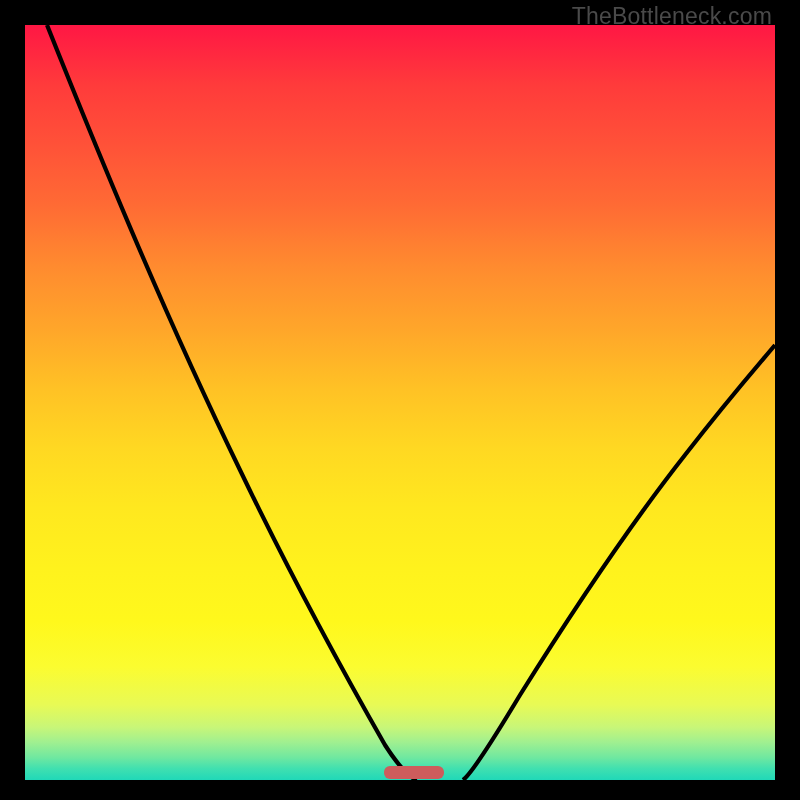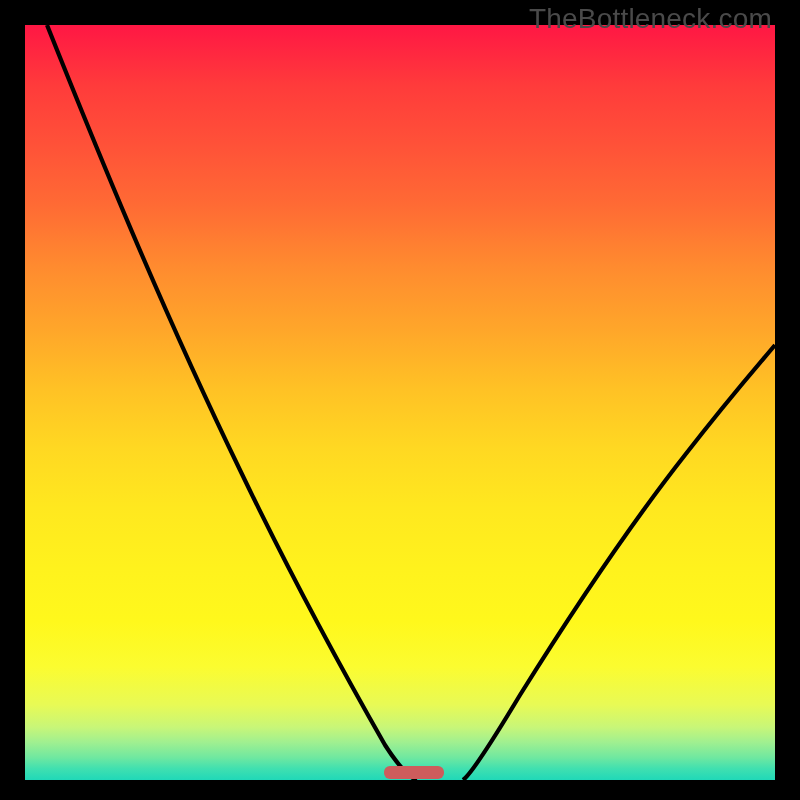--- a/index.html
+++ b/index.html
@@ -41,21 +41,21 @@
       #70e8a0 97%,
       #40e0b0 98.5%,
       #20d8b8 100%
     );
   }
   .attribution {
     position: absolute;
     top: 3px;
     right: 28px;
     font-family: Arial, Helvetica, sans-serif;
-    font-size: 28px;
+    font-size: 23px;
     color: #4a4a4a;
     letter-spacing: 0.2px;
     font-weight: 500;
   }
   svg.overlay {
     position: absolute;
     left: 25px;
     top: 25px;
     width: 750px;
     height: 755px;

